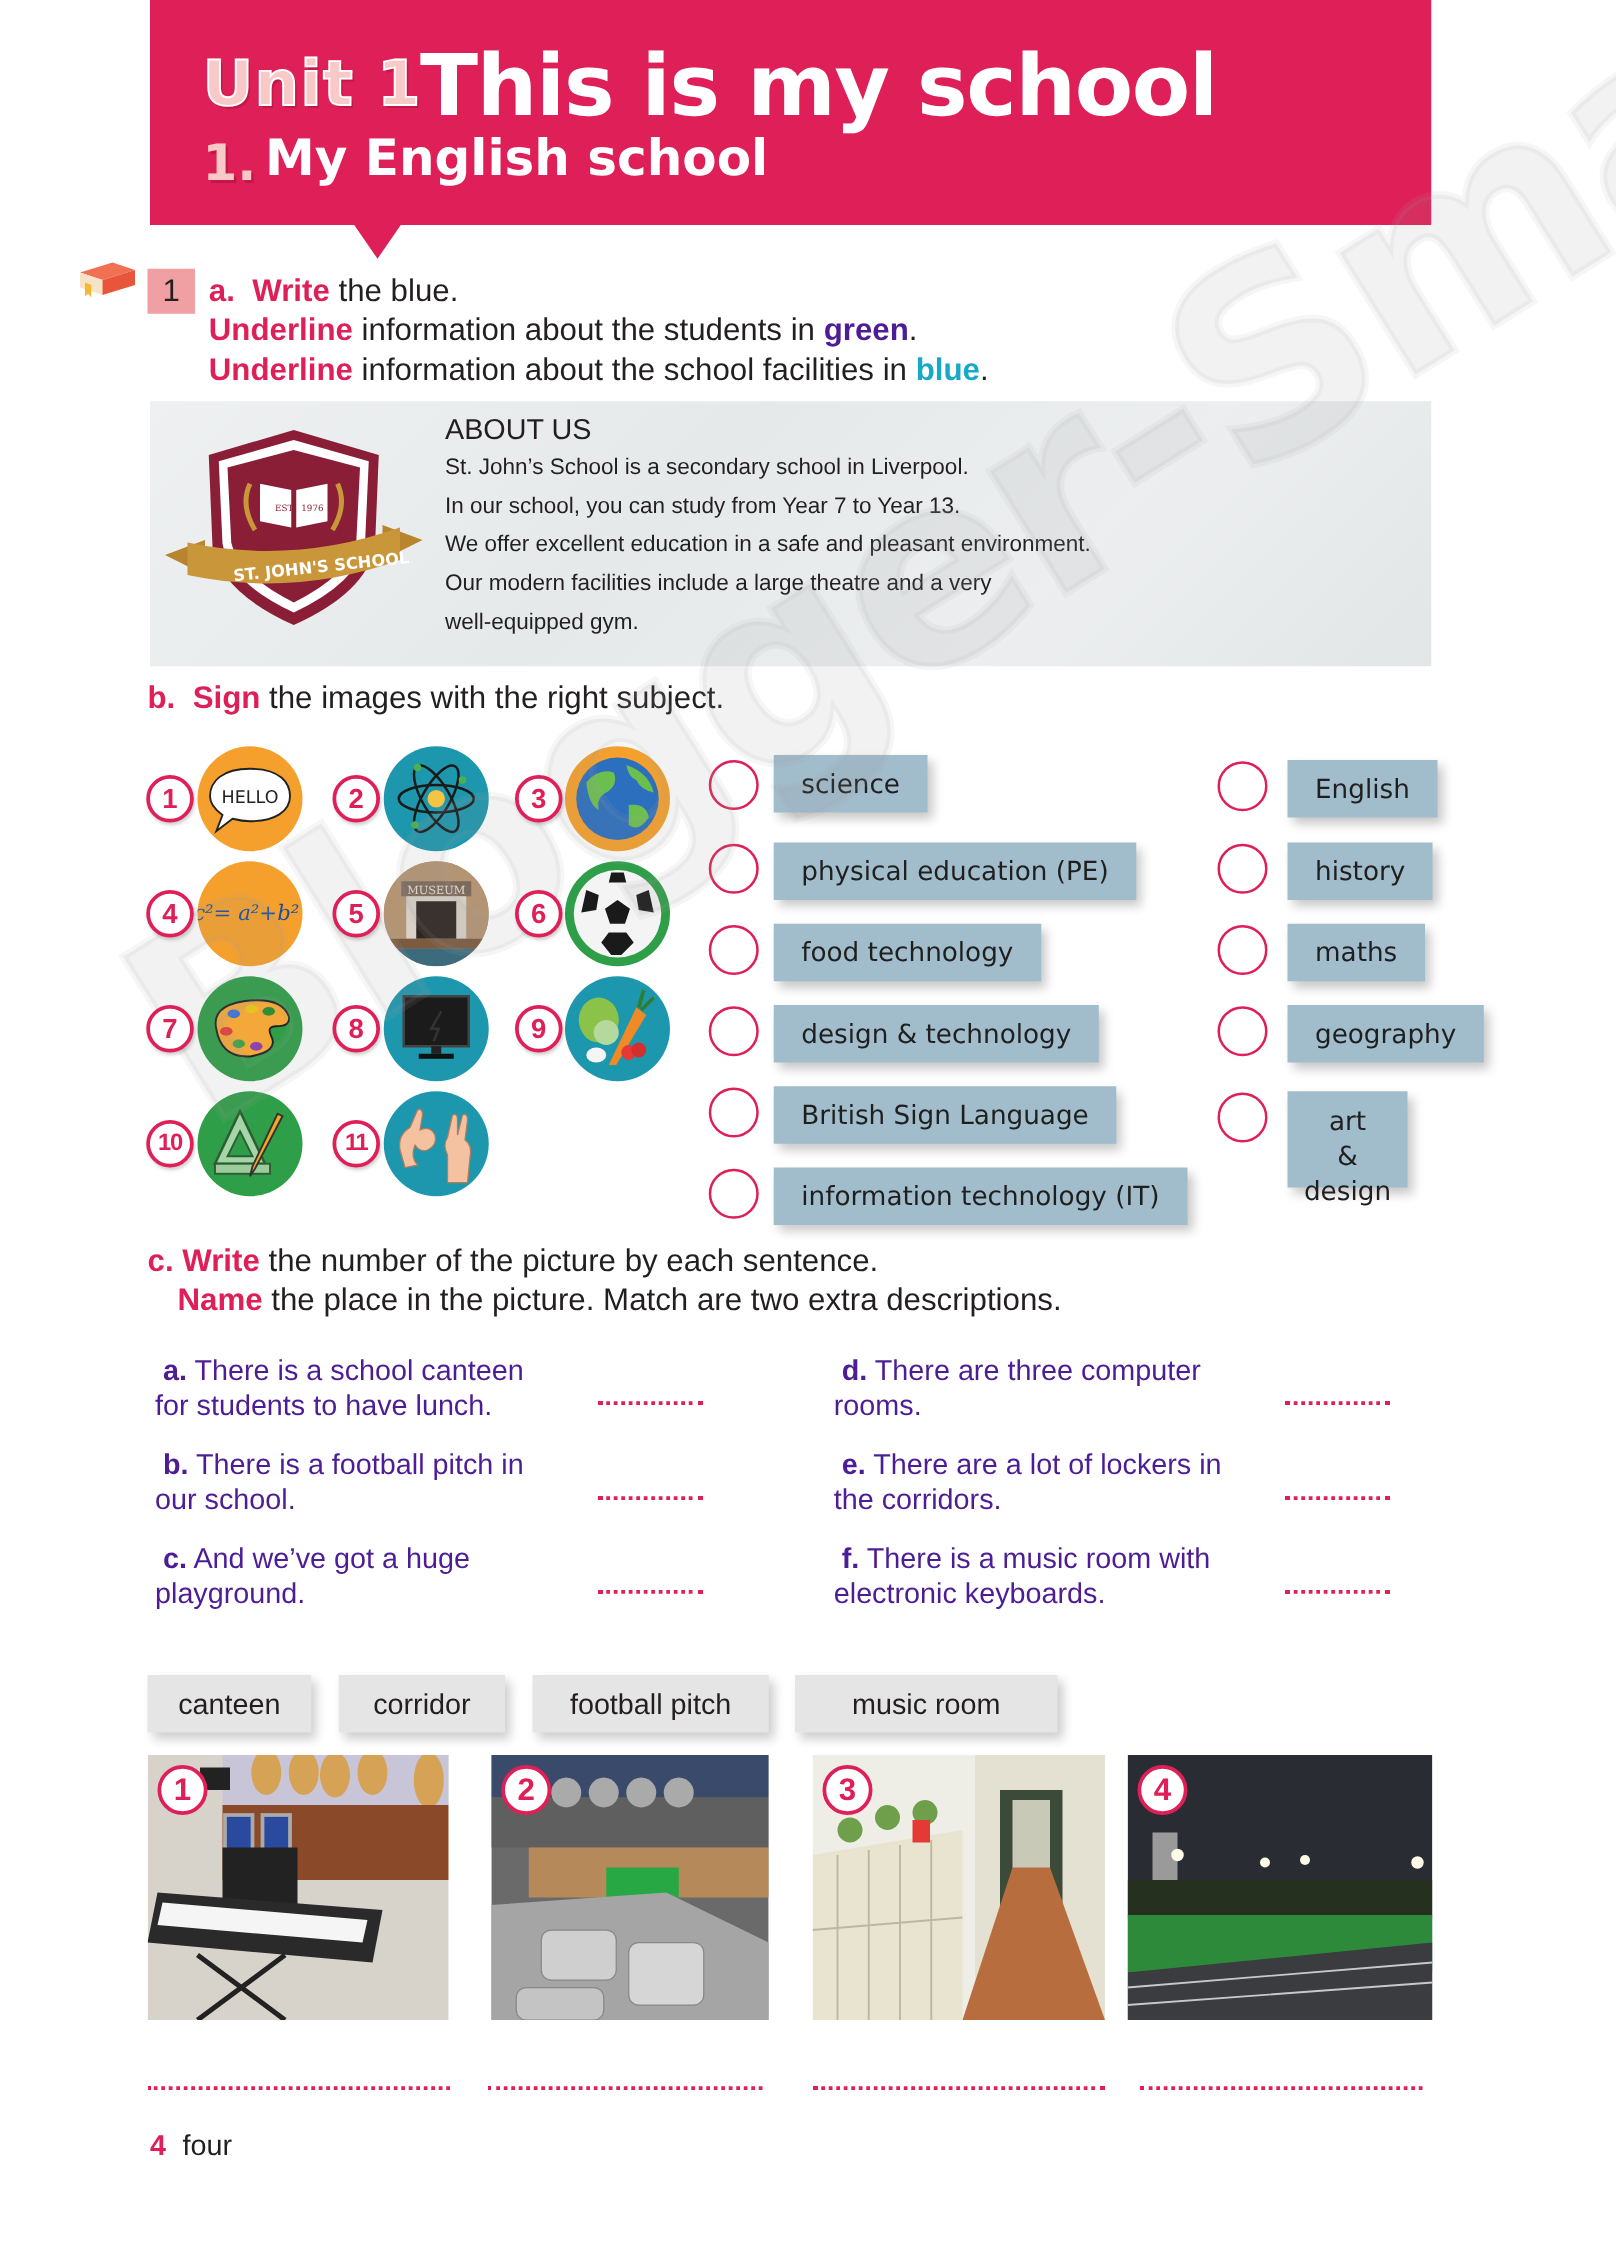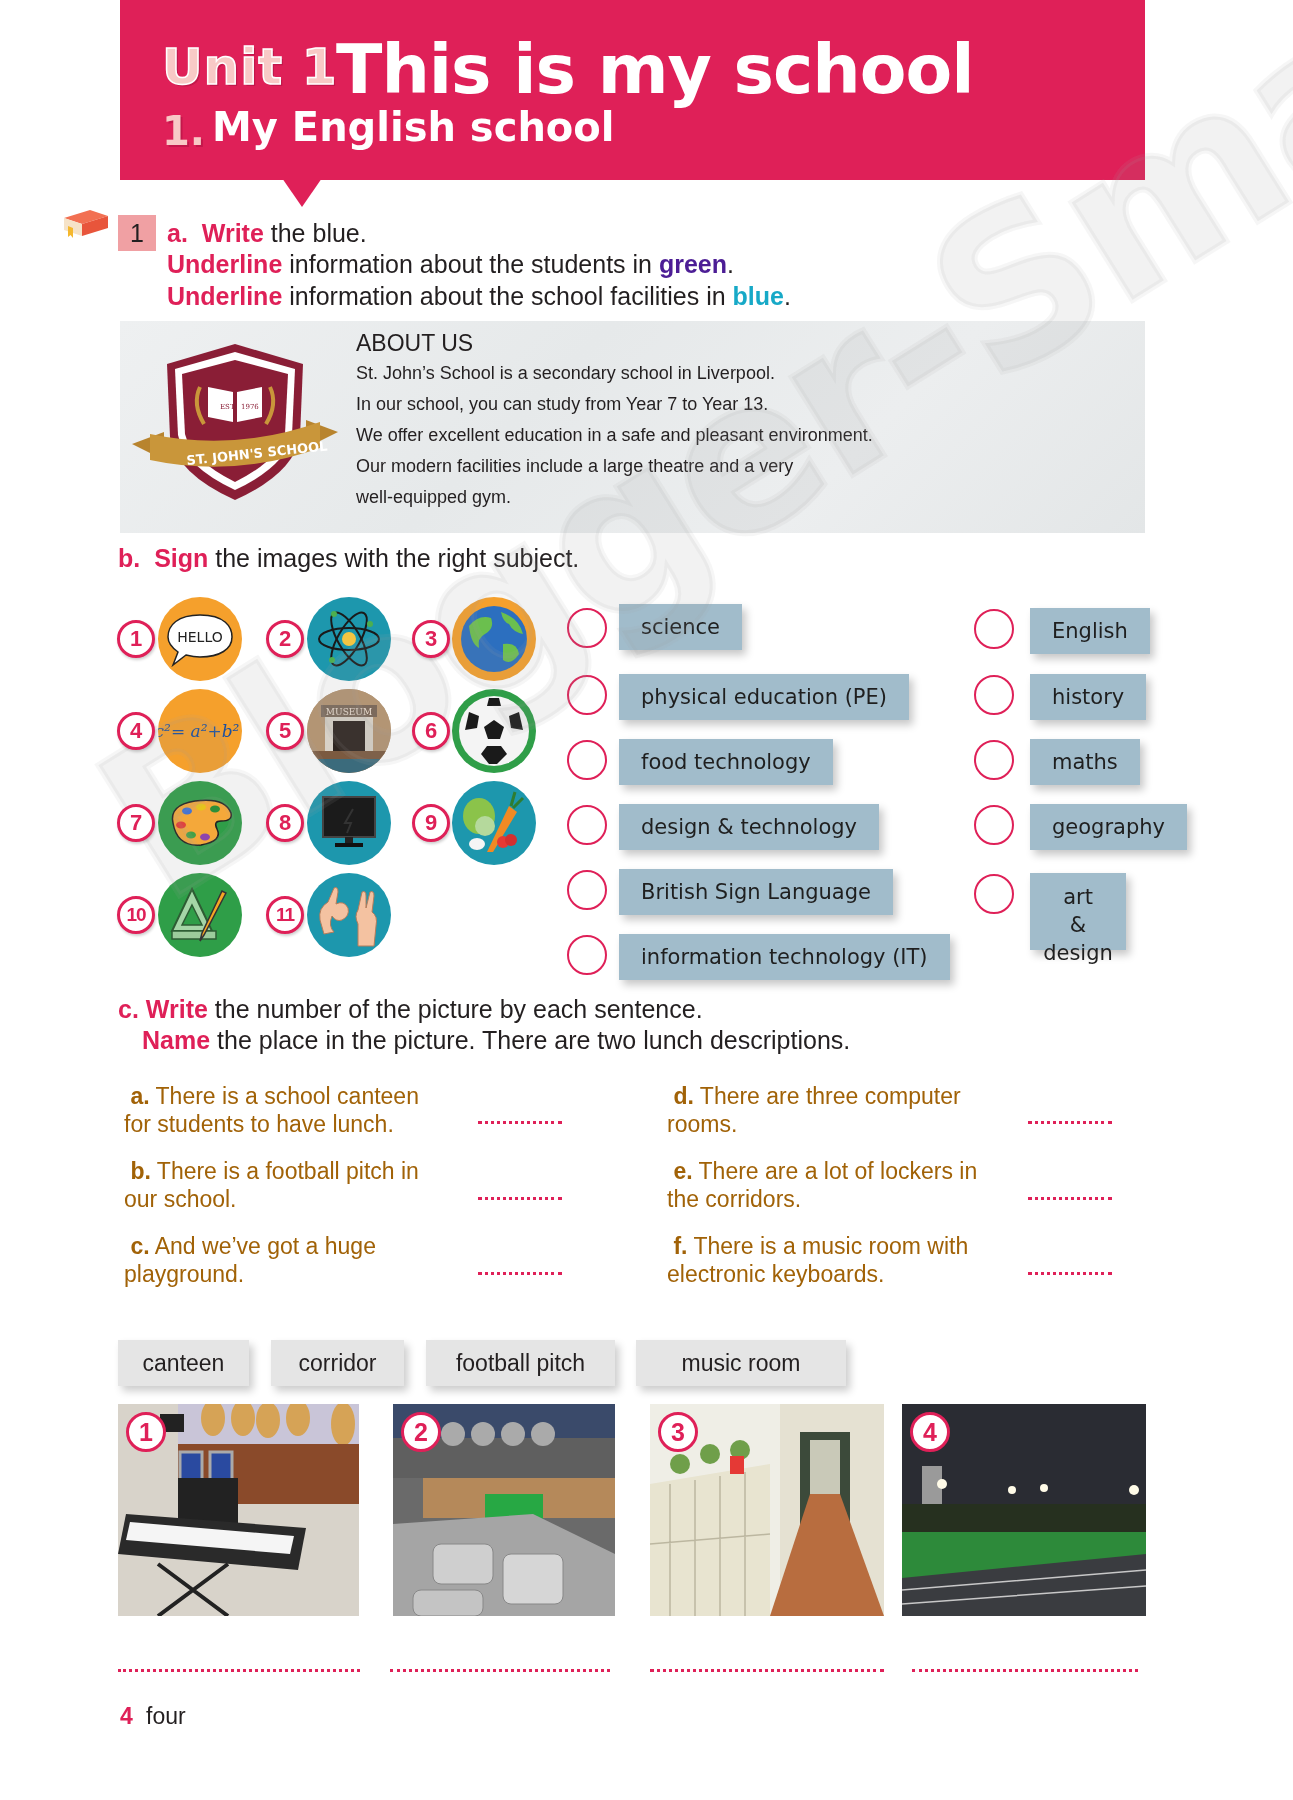--- a/index.html
+++ b/index.html
@@ -30,21 +30,21 @@
   .about-line { left: 356px; font-size: 18px; color: #231f20; white-space: nowrap; }
 
   
   .icon-circle { width: 84px; height: 84px; border-radius: 50%; overflow: hidden; display: flex; align-items: center; justify-content: center; }
   .num-badge { width: 38px; height: 38px; border-radius: 50%; border: 3px solid #df2058; background: #fff; color: #df2058; font-weight: bold; font-size: 22px; text-align: center; line-height: 32px; box-shadow: 1px 2px 3px rgba(0,0,0,0.2); z-index: 3; }
   .num-badge.small { font-size: 19px; letter-spacing: -1px; }
   .match-circle { width: 40px; height: 40px; border-radius: 50%; border: 2.5px solid #df2058; background: #fff; }
   .subj-box { height: 46px; background: #a1bccb; box-shadow: 4px 5px 8px rgba(0,0,0,0.22); font-family: "DejaVu Sans", sans-serif; font-size: 21px; color: #1f1f1f; line-height: 46px; padding: 0 22px; white-space: nowrap; }
 
   
-  .sent { font-size: 23px; color: #a16207; line-height: 28px; white-space: nowrap; }
+  .sent { font-size: 23px; color: #4c1d95; line-height: 28px; white-space: nowrap; }
   .sent b { font-weight: bold; }
   .dots { width: 84px; border-bottom: 3px dotted #df2058; height: 2px; }
 
   .word-box { top: 1340px; height: 46px; background: #e5e5e5; box-shadow: 4px 5px 8px rgba(0,0,0,0.2); font-size: 23px; color: #231f20; text-align: center; line-height: 46px; }
   .photo { top: 1404px; height: 212px; overflow: hidden; }
   .photo-badge { position: absolute; left: 8px; top: 8px; width: 40px; height: 40px; border-radius: 50%; border: 3px solid #df2058; background: #fff; color: #df2058; font-weight: bold; font-size: 25px; text-align: center; line-height: 34px; z-index: 3; }
   .answer-line { top: 1669px; height: 3px; border-bottom: 3px dotted #df2058; }
 
   #footer-num { left: 120px; top: 1703px; font-weight: bold; font-size: 23px; color: #df2058; }
   #footer-word { left: 146px; top: 1703px; font-size: 23px; color: #231f20; }
@@ -258,21 +258,21 @@
 <div class="abs subj-box" style="left:1030px; top:804px;">geography</div>
 
 <div class="abs match-circle" style="left:974px; top:874px;"></div>
 <div class="abs subj-box" style="left:1030px; top:873px; width:96px; height:77px; line-height:28px; padding:10px 0; text-align:center; white-space:normal; word-spacing:100px;">art &amp; design</div>
 
 <div class="abs instr" style="left:118px; top:995px;">
   <span class="kw">c.</span>
   <span class="kw">Write</span><span> the number of the picture by each sentence.</span>
 </div>
 <div class="abs instr" style="left:142px; top:1026px;">
-  <span class="kw">Name</span><span> the place in the picture. There are two lunch descriptions.</span>
+  <span class="kw">Name</span><span> the place in the picture. Match are two extra descriptions.</span>
 </div>
 
 <div class="abs sent" style="left:124px; top:1082px;">
   <div>&nbsp;<b>a.</b> <span>There is a school canteen</span></div>
   <div>for students to have lunch.</div>
 </div>
 <div class="abs dots" style="left:478px; top:1121px;"></div>
 
 <div class="abs sent" style="left:124px; top:1157px;">
   <div>&nbsp;<b>b.</b> <span>There is a football pitch in</span></div>

